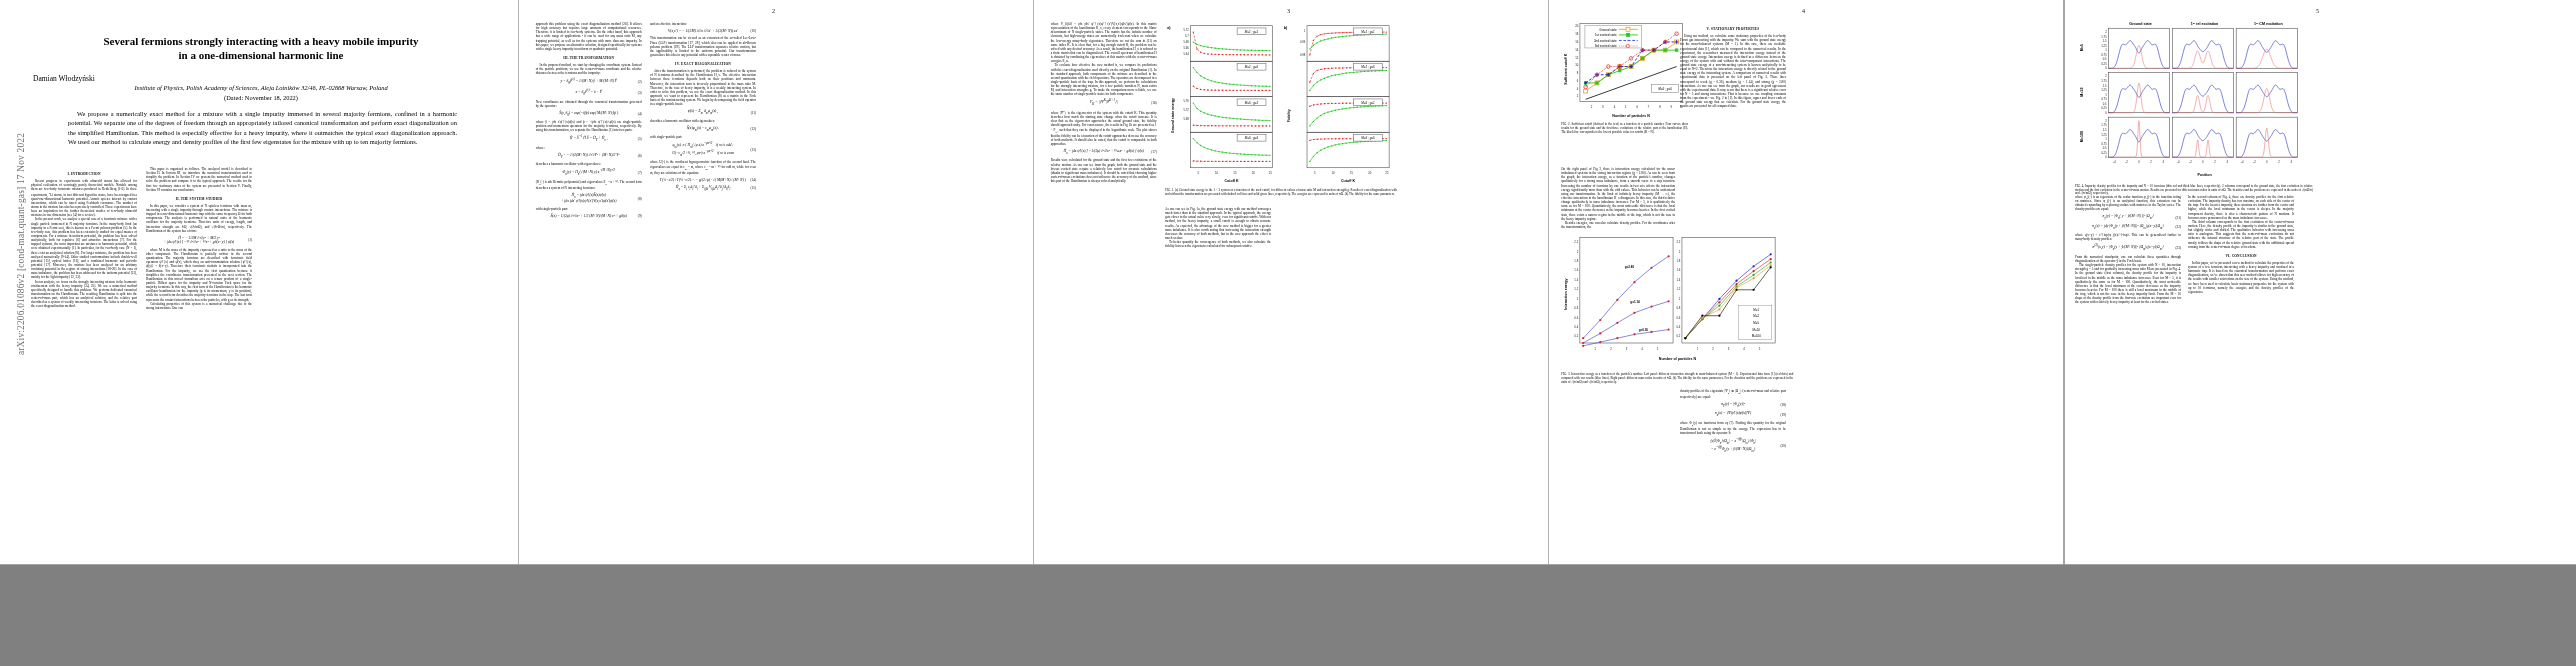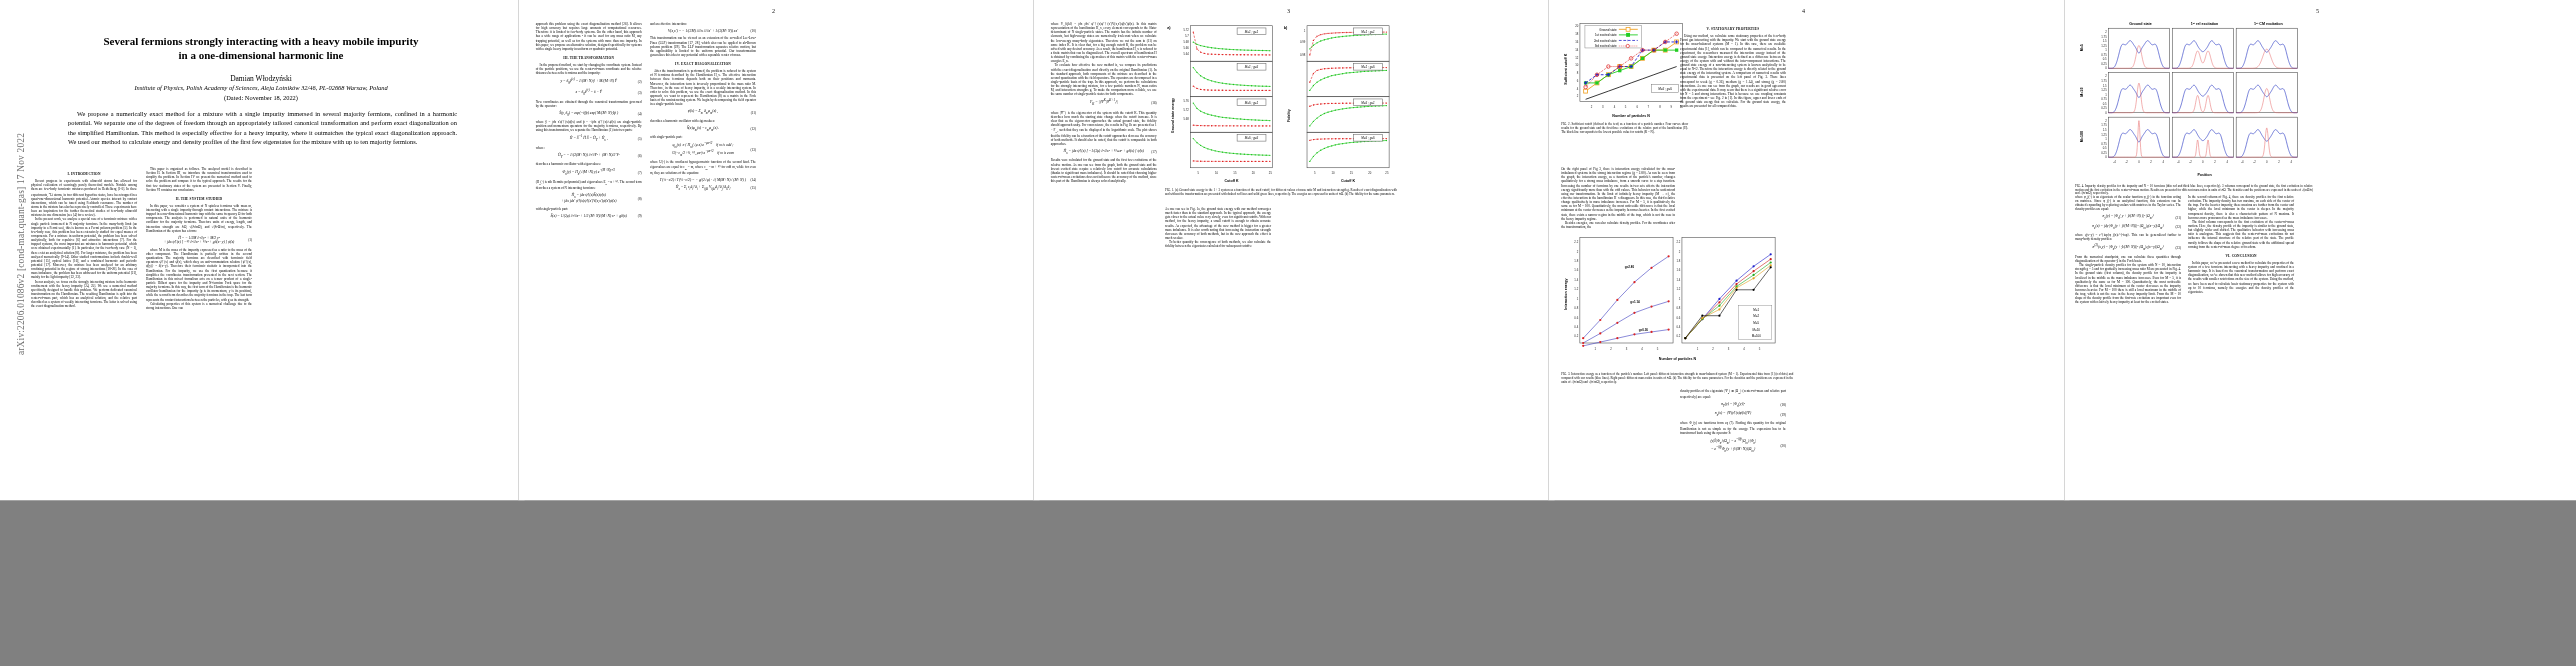--- a/index.html
+++ b/index.html
@@ -1,35 +1,35 @@
 <!DOCTYPE html>
 <html style="font-size:9px"><head>
 <meta charset="utf-8">
 <style>
   html,body{margin:0;padding:0;background:#7a7a7a;}
   body{font-family:"Liberation Serif",serif;}
   #sheet{position:relative;width:2576px;height:667px;background:#808080;overflow:hidden;}
-  .page{position:absolute;top:0;height:500px;background:#ffffff;box-shadow:0 0 0 0.6px #bbb;padding-left:6px;}
+  .page{position:absolute;top:0;height:564px;background:#ffffff;box-shadow:0 0 0 0.6px #bbb;}
   #p1{left:0;width:518px;}
   #p2{left:519px;width:514px;}
   #p3{left:1034px;width:514px;}
   #p4{left:1549px;width:514px;}
   #p5{left:2065px;width:511px;}
 
   .arxiv-stamp{
     position:absolute;left:-96px;top:239px;width:233px;
     transform:rotate(-90deg);transform-origin:center center;
     font-family:"Liberation Serif",serif;font-size:9.4px;color:#6e6e6e;
     letter-spacing:0.2px;white-space:nowrap;text-align:center;
   }
   .pagenum{position:absolute;top:7.8px;font-size:6.1px;color:#111;font-family:"Liberation Serif",serif;}
 
   .title{position:absolute;top:34px;left:33px;width:456px;text-align:center;
     font-family:"Liberation Serif",serif;font-weight:bold;font-size:11px;line-height:1.28;color:#000;}
-  .author{position:absolute;top:74px;left:33px;width:456px;text-align:center;font-size:7.5px;}
+  .author{position:absolute;top:74px;left:33px;width:456px;text-align:left;font-size:7.5px;}
   .affil{position:absolute;top:84px;left:33px;width:456px;text-align:center;font-size:6.4px;font-style:italic;}
   .dated{position:absolute;top:94px;left:33px;width:456px;text-align:center;font-size:6.4px;}
   .abstract{position:absolute;top:109px;left:68px;width:389px;font-size:6.4px;line-height:1.45;text-align:justify;text-indent:9px;}
 
   .col{position:absolute;font-size:3.3px;line-height:1.26;text-align:justify;color:#000;
        font-family:"Liberation Serif",serif;}
   .col p{margin:0;text-indent:3.9px;}
   .col p.noind{text-indent:0;}
   .sec{display:block;text-align:center;font-weight:bold;font-size:3.4px;margin:5px 0 2.8px 0;text-indent:0;
        letter-spacing:0.2px;}

